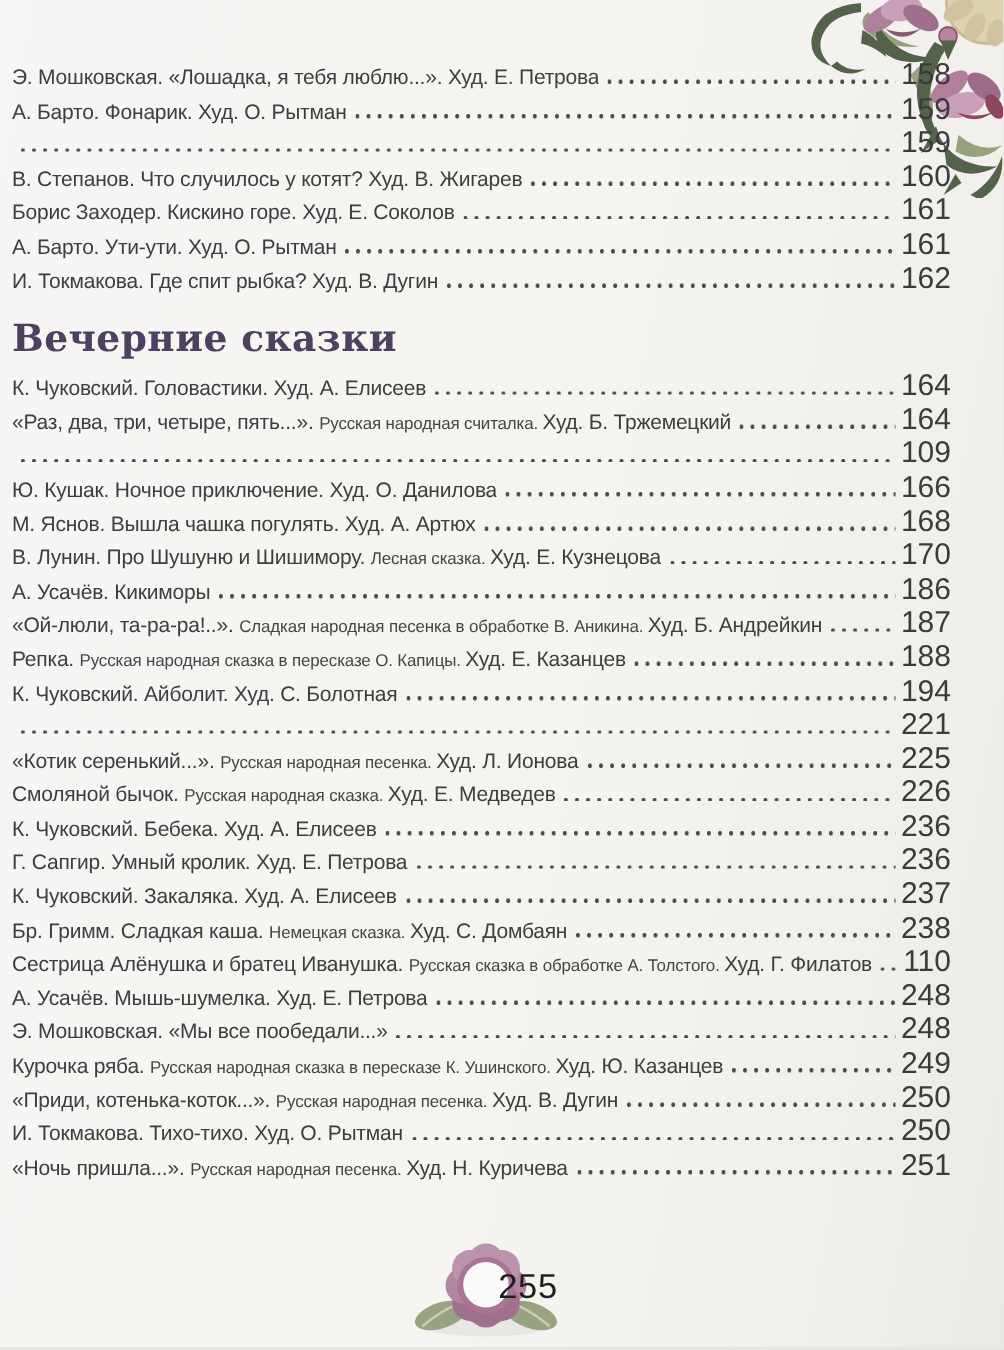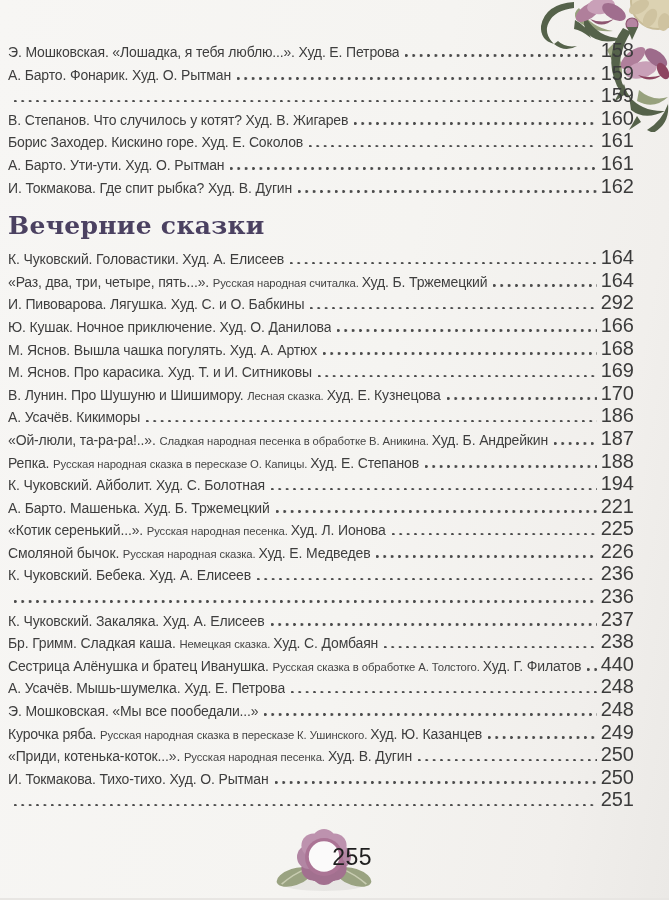--- a/index.html
+++ b/index.html
@@ -187,75 +187,68 @@
     <span class="entry-page">164</span>
   </div>
 
   <div class="toc-row">
     <span class="entry-text"><span class="normal">«Раз, два, три, четыре, пять...». </span><span class="small">Русская народная считалка. </span><span class="normal">Худ. Б. Тржемецкий</span></span>
     <span class="leader"></span>
     <span class="entry-page">164</span>
   </div>
 
   <div class="toc-row">
-    <span class="entry-text"><span class="normal">И. Пивоварова. Лягушка. Худ. С. и О. Бабкины</span></span>
-    <span class="leader"></span>
-    <span class="entry-page">292</span>
+    <span class="leader"></span>
+    <span class="entry-page">109</span>
   </div>
 
   <div class="toc-row">
     <span class="entry-text"><span class="normal">Ю. Кушак. Ночное приключение. Худ. О. Данилова</span></span>
     <span class="leader"></span>
     <span class="entry-page">166</span>
   </div>
 
   <div class="toc-row">
     <span class="entry-text"><span class="normal">М. Яснов. Вышла чашка погулять. Худ. А. Артюх</span></span>
     <span class="leader"></span>
     <span class="entry-page">168</span>
   </div>
 
-  <div class="toc-row">
-    <span class="entry-text"><span class="normal">М. Яснов. Про карасика. Худ. Т. и И. Ситниковы</span></span>
-    <span class="leader"></span>
-    <span class="entry-page">169</span>
-  </div>
 
   <div class="toc-row">
     <span class="entry-text"><span class="normal">В. Лунин. Про Шушуню и Шишимору. </span><span class="small">Лесная сказка. </span><span class="normal">Худ. Е. Кузнецова</span></span>
     <span class="leader"></span>
     <span class="entry-page">170</span>
   </div>
 
   <div class="toc-row">
     <span class="entry-text"><span class="normal">А. Усачёв. Кикиморы</span></span>
     <span class="leader"></span>
     <span class="entry-page">186</span>
   </div>
 
   <div class="toc-row">
     <span class="entry-text"><span class="normal">«Ой-люли, та-ра-ра!..». </span><span class="small">Сладкая народная песенка в обработке В. Аникина. </span><span class="normal">Худ. Б. Андрейкин</span></span>
     <span class="leader"></span>
     <span class="entry-page">187</span>
   </div>
 
   <div class="toc-row">
-    <span class="entry-text"><span class="normal">Репка. </span><span class="small">Русская народная сказка в пересказе О. Капицы. </span><span class="normal">Худ. Е. Степанов</span></span>
+    <span class="entry-text"><span class="normal">Репка. </span><span class="small">Русская народная сказка в пересказе О. Капицы. </span><span class="normal">Худ. Е. Казанцев</span></span>
     <span class="leader"></span>
     <span class="entry-page">188</span>
   </div>
 
   <div class="toc-row">
     <span class="entry-text"><span class="normal">К. Чуковский. Айболит. Худ. С. Болотная</span></span>
     <span class="leader"></span>
     <span class="entry-page">194</span>
   </div>
 
   <div class="toc-row">
-    <span class="entry-text"><span class="normal">А. Барто. Машенька. Худ. Б. Тржемецкий</span></span>
     <span class="leader"></span>
     <span class="entry-page">221</span>
   </div>
 
   <div class="toc-row">
     <span class="entry-text"><span class="normal">«Котик серенький...». </span><span class="small">Русская народная песенка. </span><span class="normal">Худ. Л. Ионова</span></span>
     <span class="leader"></span>
     <span class="entry-page">225</span>
   </div>
 
@@ -265,40 +258,41 @@
     <span class="entry-page">226</span>
   </div>
 
   <div class="toc-row">
     <span class="entry-text"><span class="normal">К. Чуковский. Бебека. Худ. А. Елисеев</span></span>
     <span class="leader"></span>
     <span class="entry-page">236</span>
   </div>
 
   <div class="toc-row">
+    <span class="entry-text"><span class="normal">Г. Сапгир. Умный кролик. Худ. Е. Петрова</span></span>
     <span class="leader"></span>
     <span class="entry-page">236</span>
   </div>
 
   <div class="toc-row">
     <span class="entry-text"><span class="normal">К. Чуковский. Закаляка. Худ. А. Елисеев</span></span>
     <span class="leader"></span>
     <span class="entry-page">237</span>
   </div>
 
   <div class="toc-row">
     <span class="entry-text"><span class="normal">Бр. Гримм. Сладкая каша. </span><span class="small">Немецкая сказка. </span><span class="normal">Худ. С. Домбаян</span></span>
     <span class="leader"></span>
     <span class="entry-page">238</span>
   </div>
 
   <div class="toc-row">
     <span class="entry-text"><span class="normal">Сестрица Алёнушка и братец Иванушка. </span><span class="small">Русская сказка в обработке А. Толстого. </span><span class="normal">Худ. Г. Филатов</span></span>
     <span class="leader"></span>
-    <span class="entry-page">440</span>
+    <span class="entry-page">110</span>
   </div>
 
   <div class="toc-row">
     <span class="entry-text"><span class="normal">А. Усачёв. Мышь-шумелка. Худ. Е. Петрова</span></span>
     <span class="leader"></span>
     <span class="entry-page">248</span>
   </div>
 
   <div class="toc-row">
     <span class="entry-text"><span class="normal">Э. Мошковская. «Мы все пообедали...»</span></span>
@@ -318,20 +312,21 @@
     <span class="entry-page">250</span>
   </div>
 
   <div class="toc-row">
     <span class="entry-text"><span class="normal">И. Токмакова. Тихо-тихо. Худ. О. Рытман</span></span>
     <span class="leader"></span>
     <span class="entry-page">250</span>
   </div>
 
   <div class="toc-row">
+    <span class="entry-text"><span class="normal">«Ночь пришла...». </span><span class="small">Русская народная песенка. </span><span class="normal">Худ. Н. Куричева</span></span>
     <span class="leader"></span>
     <span class="entry-page">251</span>
   </div>
 </div>
   </section>
 </main>
 
   <div class="page-badge">
     <svg width="96" height="68" viewBox="0 0 96 68" aria-hidden="true">
       <ellipse cx="48" cy="58" rx="40" ry="6" fill="rgba(0,0,0,0.05)"></ellipse>

